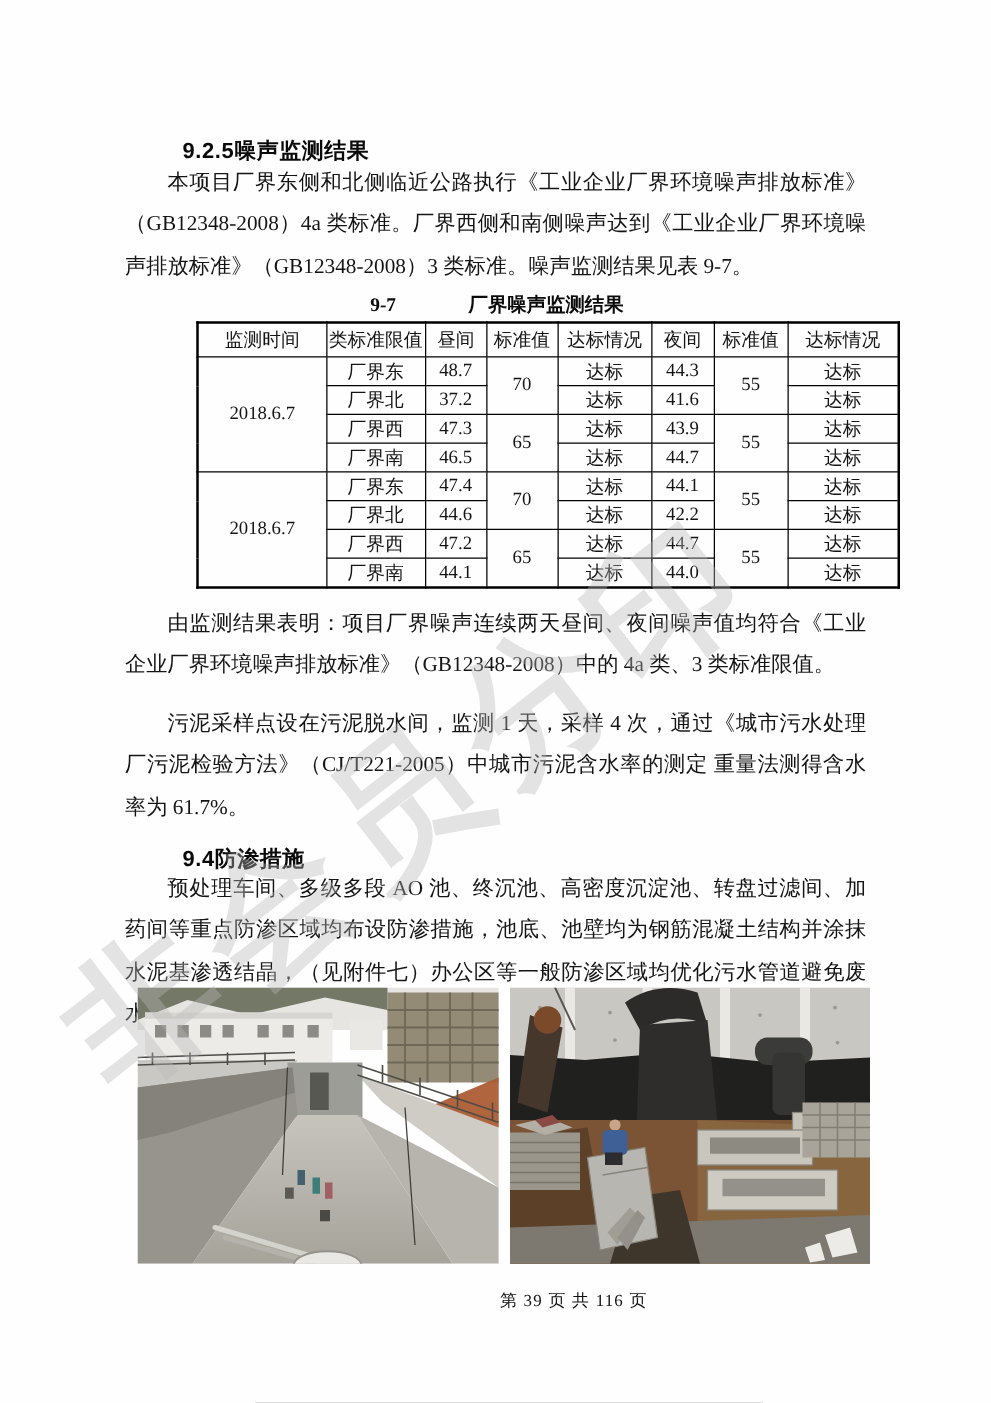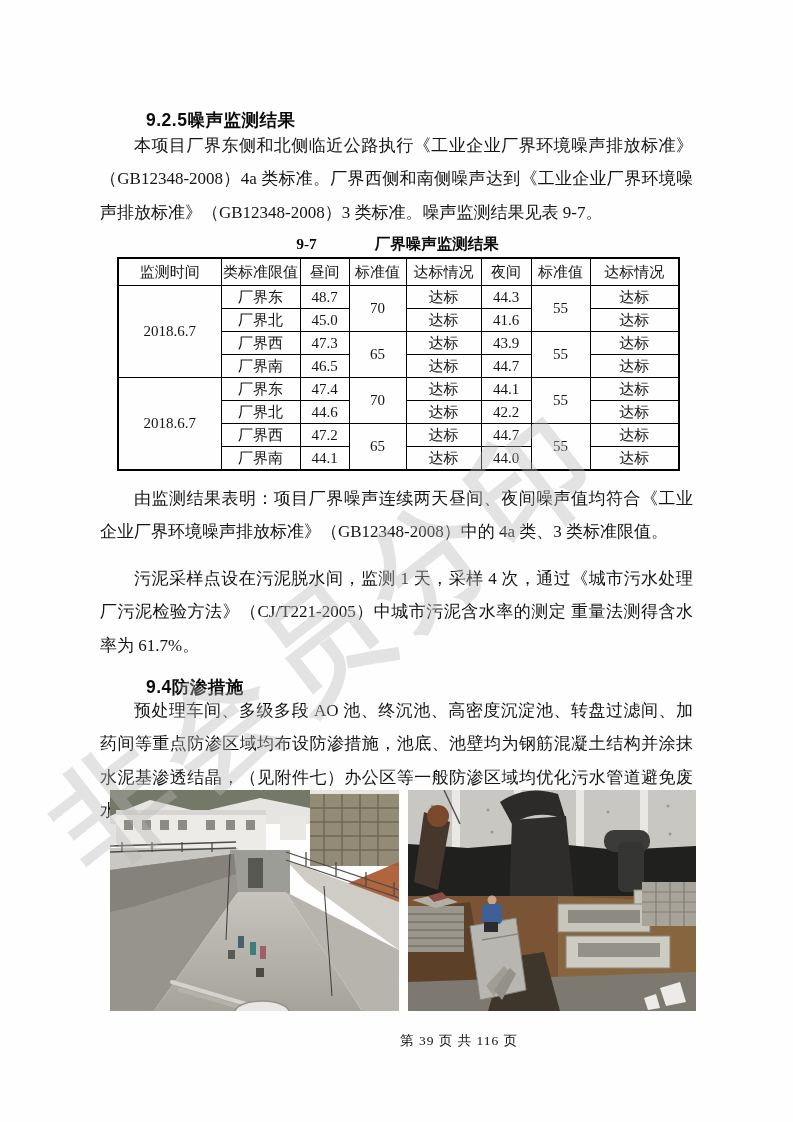--- a/index.html
+++ b/index.html
@@ -47,21 +47,21 @@
     position:absolute;left:117px;top:257px;
     width:561px;border-collapse:collapse;
     font-size:15px;color:#141414;
     table-layout:fixed;
   }
   table.noise th,table.noise td{
     border:1px solid #000;
     text-align:center;vertical-align:middle;
     padding:0;overflow:hidden;white-space:nowrap;
   }
-  table.noise{border:2px solid #000;}
+  table.noise{border:2px solid #000;margin-left:40px;}
   table.noise th{font-weight:400;height:26px;font-size:15px;}
   table.noise td{height:22px;}
   .c1{width:103px}.c2{width:79px}.c3{width:49px}.c4{width:57px}
   .c5{width:75px}.c6{width:50px}.c7{width:59px}.c8{width:89px}
   .photo{position:absolute;top:790px;margin:0;padding:0;line-height:0;}
   .photo svg{display:block;}
   .footer{
     position:absolute;top:1032px;left:400px;width:290px;
     font-size:13.5px;color:#111;
     letter-spacing:1px;
@@ -110,21 +110,21 @@
       <td>厂界东</td>
       <td>48.7</td>
       <td rowspan="2">70</td>
       <td>达标</td>
       <td>44.3</td>
       <td rowspan="2">55</td>
       <td>达标</td>
     </tr>
     <tr>
       <td>厂界北</td>
-      <td>45.0</td>
+      <td>37.2</td>
       <td>达标</td>
       <td>41.6</td>
       <td>达标</td>
     </tr>
     <tr>
       <td>厂界西</td>
       <td>47.3</td>
       <td rowspan="2">65</td>
       <td>达标</td>
       <td>43.9</td>

